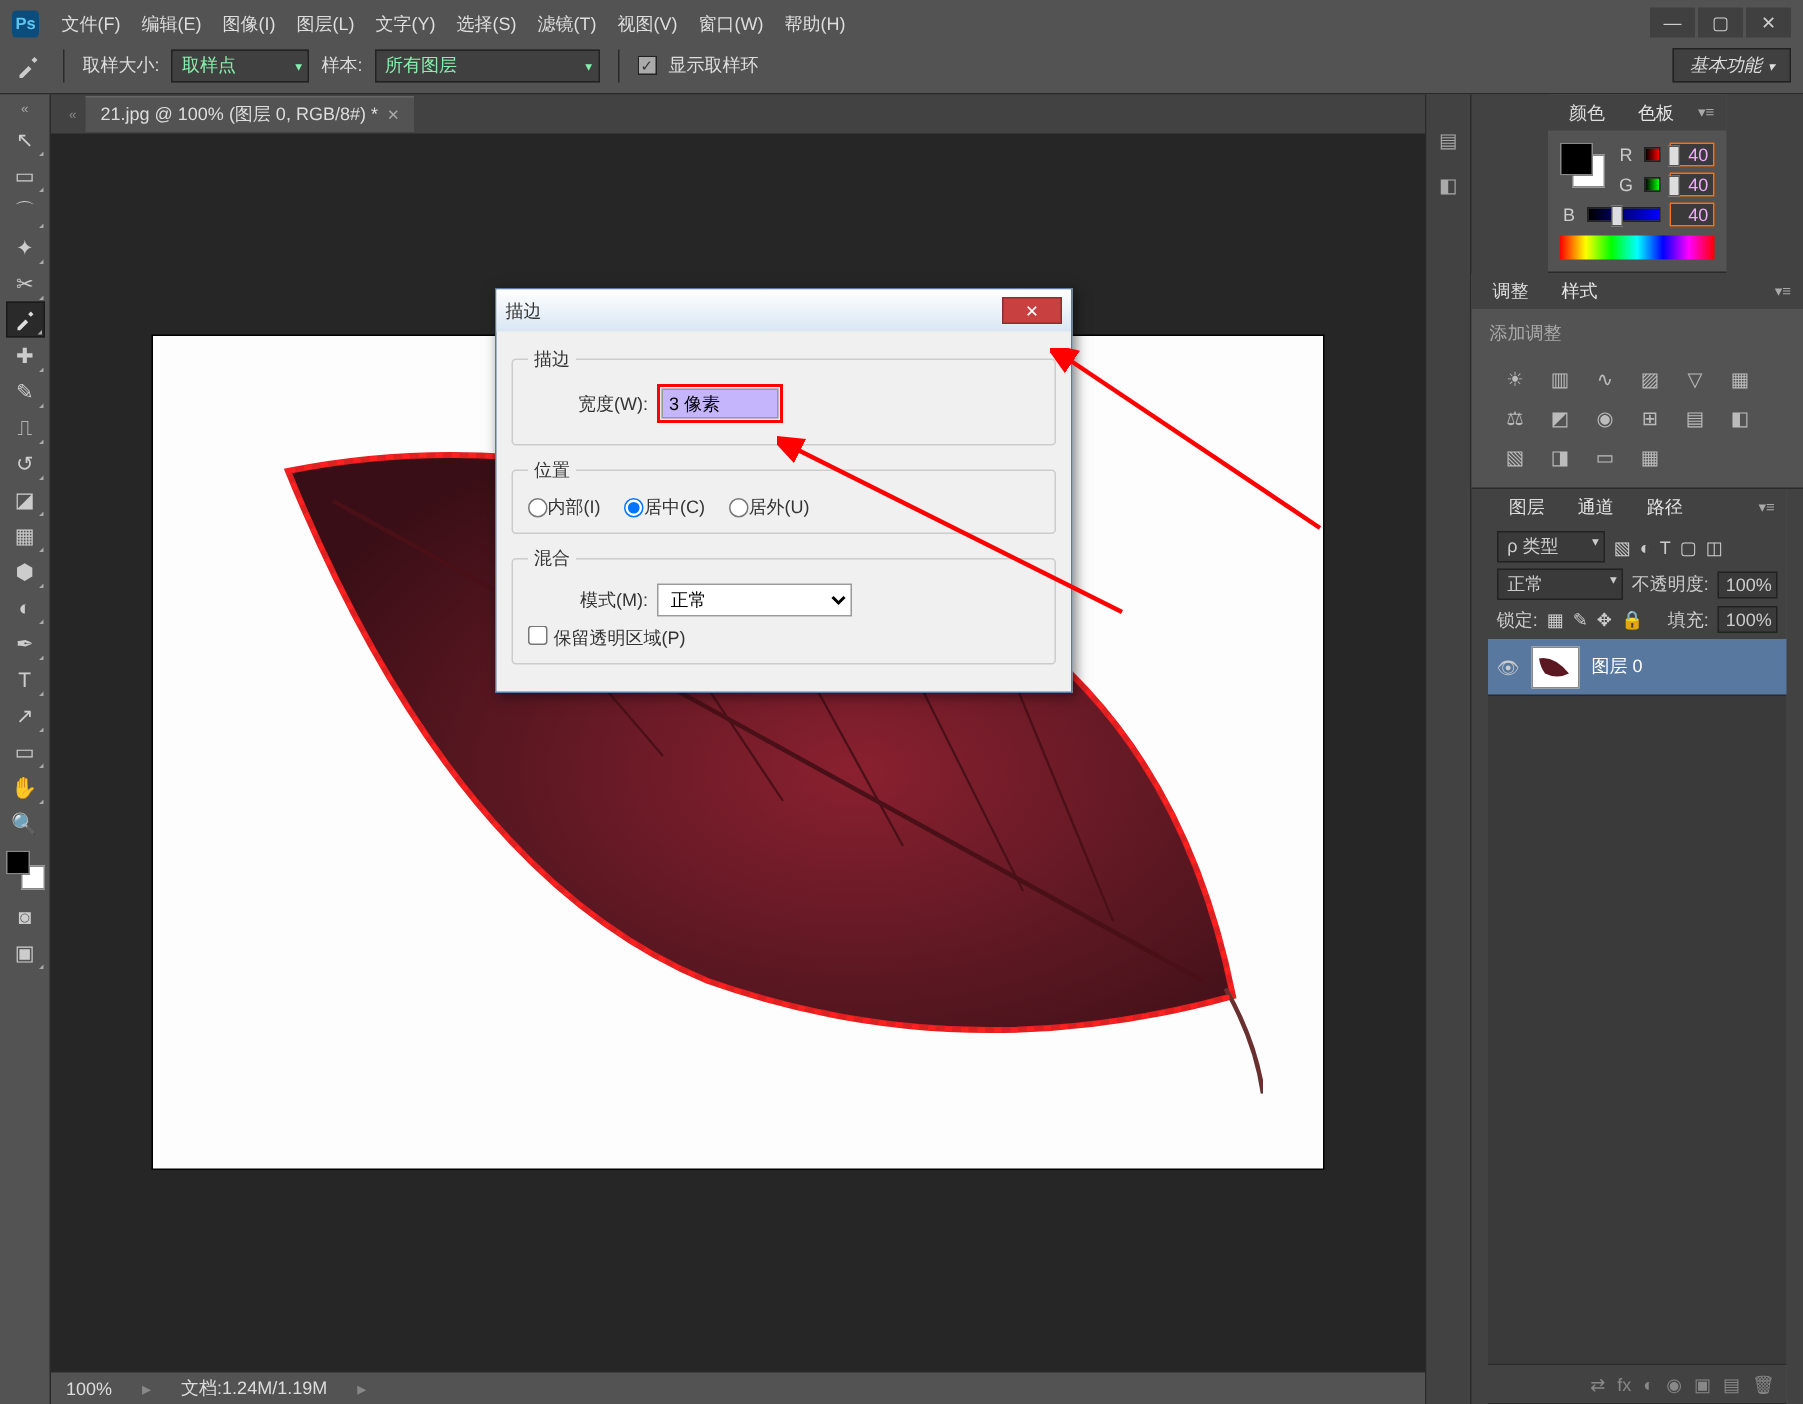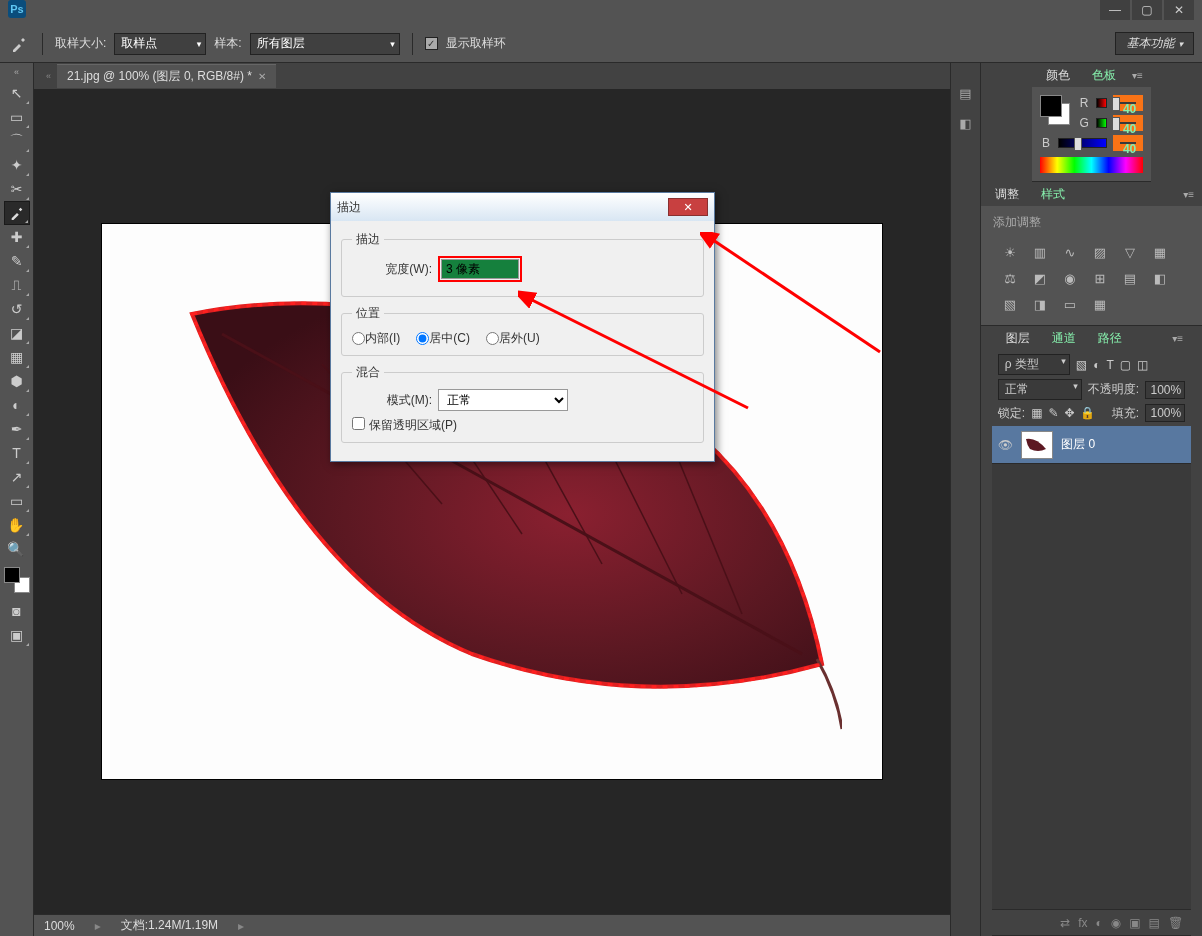--- a/index.html
+++ b/index.html
@@ -1,26 +1,26 @@
 <!DOCTYPE html>
 <html><head>
 <meta charset="utf-8">
 <style>
 * { margin: 0; padding: 0; box-sizing: border-box; font-family: "Microsoft YaHei", sans-serif; font-size: 12px; }
 body { background: #535353; width: 1202px; height: 936px; overflow: hidden; position: relative; }
-.titlebar { height: 25px; background: #535353; display: flex; align-items: flex-start; padding: 0 8px; color: #ccc; }
+.titlebar { height: 25px; background: #535353; display: flex; align-items: flex-end; padding: 0 8px; color: #ccc; }
 .titlebar .ps-logo { width: 18px; height: 18px; background: #0a4d7c; border-radius: 3px; color: #5fc6f2; font-weight: bold; font-size: 11px; display: flex; align-items: center; justify-content: center; margin-right: 15px; }
 .titlebar .menu { display: flex; gap: 14px; color: #ddd; }
 .titlebar .menu span { cursor: pointer; }
 .titlebar .winctrl { margin-left: auto; display: flex; gap: 2px; }
 .titlebar .winctrl div { width: 30px; height: 20px; background: #404040; display:flex;align-items:center;justify-content:center;color:#ccc;font-size:12px;}
 .optionsbar { height: 38px; background: #535353; border-bottom: 1px solid #2a2a2a; display: flex; align-items: center; padding: 0 8px; color: #ddd; gap: 8px; }
 .optionsbar .tool-icon { width: 22px; height: 22px; display:flex;align-items:center;justify-content:center; }
 .optionsbar .sep { width:1px; height:22px; background:#2a2a2a; margin:0 4px;}
-.optionsbar .dropdown { background: #404040; border: 1px solid #222; height: 22px; padding: 0 18px 0 6px; position: relative; color:#ffffff; display:flex;align-items:center;}
+.optionsbar .dropdown { background: #404040; border: 1px solid #222; height: 22px; padding: 0 18px 0 6px; position: relative; color:#86efac; display:flex;align-items:center;}
 .optionsbar .dropdown::after { content:"▾"; position:absolute; right:4px; font-size:9px;}
 .optionsbar .chk { width:13px;height:13px;border:1px solid #222;background:#aaa;display:inline-flex;align-items:center;justify-content:center;font-size:10px;color:#333;}
 .optionsbar .right { margin-left: auto; font-style: italic; }
 .optionsbar .right .btn { background:#404040;border:1px solid #222;padding:2px 10px;display:flex;align-items:center;gap:4px;}
 .workspace { display: flex; height: calc(100% - 63px); }
 .tools { width: 34px; background: #535353; border-right: 1px solid #2a2a2a; display:flex;flex-direction:column;align-items:center;padding-top:4px;gap:0px;}
 .tools .collapse { height:10px;width:100%;display:flex;justify-content:center;color:#aaa;font-size:9px;cursor:pointer;margin-bottom:4px;}
 .tools .tool { width: 26px; height: 24px; display:flex;align-items:center;justify-content:center;color:#ccc;font-size:14px;position:relative;}
 .tools .tool.selected { background:#2a2a2a;border:1px solid #1a1a1a;}
 .tools .tool .tri{position:absolute;bottom:1px;right:1px;width:0;height:0;border-left:3px solid transparent;border-bottom:3px solid #aaa;}
@@ -35,31 +35,31 @@
 .canvas { width: 780px; height: 555px; background: #fdfdfd; box-shadow: 0 0 0 1px #000; position: relative; }
 .leaf { position:absolute; left:40px; top:30px; width:700px; height:480px; }
 .statusbar { height:22px;background:#535353;border-top:1px solid #2a2a2a;display:flex;align-items:center;padding:0 10px;color:#ddd;gap:20px;}
 .panels { width: 252px; background: #424242; border-left: 1px solid #2a2a2a; display:flex;}
 .panel-icons { width: 30px; background:#424242; border-right:1px solid #2a2a2a; padding-top:20px;display:flex;flex-direction:column;align-items:center;gap:10px;}
 .panel-icons div{width:20px;height:20px;color:#aaa;display:flex;align-items:center;justify-content:center;font-size:13px;}
 .panel-stack { flex:1; display:flex;flex-direction:column;align-items:center;}
 .panel { background:#535353; border-bottom:1px solid #2a2a2a;}
 .panel-header { height:24px;background:#424242;display:flex;align-items:center;padding:0 8px;gap:10px;color:#aaa;position:relative;}
 .panel-header .tab{color:#ddd;padding:4px 6px;}
-.panel-header .tab.inactive{color:#86efac;}
+.panel-header .tab.inactive{color:#e5e5e5;}
 .panel-header .menu-ico{margin-left:auto;font-size:10px;}
 .panel-body { padding: 8px; color:#ccc;}
 .color-panel .swatch-big{width:30px;height:30px;position:relative;float:left;margin-right:8px;}
 .color-panel .swatch-big .fg{position:absolute;top:0;left:0;width:22px;height:22px;background:#000;border:1px solid #888;}
 .color-panel .swatch-big .bg{position:absolute;bottom:0;right:0;width:22px;height:22px;background:#fff;border:1px solid #888;}
 .color-panel .slider-row{display:flex;align-items:center;gap:6px;margin-bottom:4px;}
 .color-panel .slider-row .lbl{width:12px;text-align:center;}
 .color-panel .slider-row .track{flex:1;height:10px;border:1px solid #222;position:relative;}
 .color-panel .slider-row .track .knob{position:absolute;left:15px;top:-2px;width:8px;height:14px;background:#ddd;border:1px solid #555;}
-.color-panel .slider-row .val{width:30px;height:16px;background:#3a3a3a;border:7px solid #f97316;text-align:right;padding:0 3px;color:#86efac;font-weight:bold;}
+.color-panel .slider-row .val{width:30px;height:16px;background:#3a3a3a;border:1px solid #f97316;text-align:right;padding:0 3px;color:#f0abfc;}
 .spectrum{height:16px;margin-top:6px;background:linear-gradient(to right,red,yellow,lime,cyan,blue,magenta,red);}
 .adjust-panel .txt{color:#aaa;margin-bottom:8px;padding-left:4px;}
 .adjust-panel .icon-grid{display:flex;flex-wrap:wrap;gap:8px;padding:4px 10px;}
 .adjust-panel .icon-grid div{width:22px;height:18px;color:#bbb;display:flex;align-items:center;justify-content:center;font-size:13px;}
 .layers-panel{flex:1;display:flex;flex-direction:column;}
 .layers-body{flex:1;background:#3a3a3a;}
 .layers-controls{padding:4px 6px;display:flex;flex-direction:column;gap:4px;background:#424242;}
 .layers-controls .row{display:flex;align-items:center;gap:6px;color:#ccc;}
 .layers-controls .dd{background:#3a3a3a;border:1px solid #222;padding:1px 16px 1px 6px;position:relative;}
 .layers-controls .dd::after{content:"▾";position:absolute;right:3px;font-size:9px;}
@@ -78,34 +78,46 @@
 .dialog .dtitle .dx{margin-left:auto;width:40px;height:18px;background:#c84040;color:#fff;display:flex;align-items:center;justify-content:center;border:1px solid #883030;font-size:11px;}
 .dialog .dbody { padding: 10px; display:flex;gap:8px;}
 .dialog .dleft { flex:1; }
 .dialog .dright { width:90px; display:flex;flex-direction:column;gap:6px;}
 .dialog .dbtn { height:24px;border:1px solid #888;border-radius:3px;background:linear-gradient(#fff,#e0e0e0);display:flex;align-items:center;justify-content:center;color:#333;cursor:pointer;}
 .dialog .dbtn.primary{background:linear-gradient(#d8ecf8,#a8d0ec);border-color:#4a80b0;}
 .dialog fieldset { border:1px solid #ccc; border-radius:3px; padding:8px 10px; margin-bottom:8px;}
 .dialog fieldset legend{color:#333;padding:0 4px;font-size:12px;}
 .dialog .frow{display:flex;align-items:center;gap:6px;margin-bottom:6px;color:#333;}
 .dialog .frow .flbl{text-align:right;width:80px;}
-.dialog .finput{border:1px solid #999;height:20px;padding:0 4px;width:78px;background:#15803d;}
+.dialog .finput{border:1px solid #999;height:20px;padding:0 4px;width:78px;background:#c4b5fd;}
 .dialog .redbox{border:2px solid #f00;padding:1px;}
 .dialog .colorswatch{width:78px;height:18px;background:#f00;border:1px solid #999;}
 .dialog .radios{display:flex;gap:16px;}
 .dialog .radios label{display:flex;align-items:center;gap:0;color:#333;}
 .dialog .fsel{border:1px solid #999;height:22px;width:130px;background:#fff;padding:0 4px;}
 .dialog .fchk{display:flex;align-items:flex-start;gap:4px;color:#333;}
 .arrow{position:absolute;pointer-events:none;}
 </style>
 </head>
 <body>
 
 <div class="titlebar">
   <div class="ps-logo">Ps</div>
+  <div class="menu">
+    <span>文件(F)</span>
+    <span>编辑(E)</span>
+    <span>图像(I)</span>
+    <span>图层(L)</span>
+    <span>文字(Y)</span>
+    <span>选择(S)</span>
+    <span>滤镜(T)</span>
+    <span>视图(V)</span>
+    <span>窗口(W)</span>
+    <span>帮助(H)</span>
+  </div>
   <div class="winctrl">
     <div>—</div>
     <div>▢</div>
     <div>✕</div>
   </div>
 </div>
 
 <div class="optionsbar">
   <div class="tool-icon">
     <svg width="18" height="18" viewBox="0 0 18 18">

